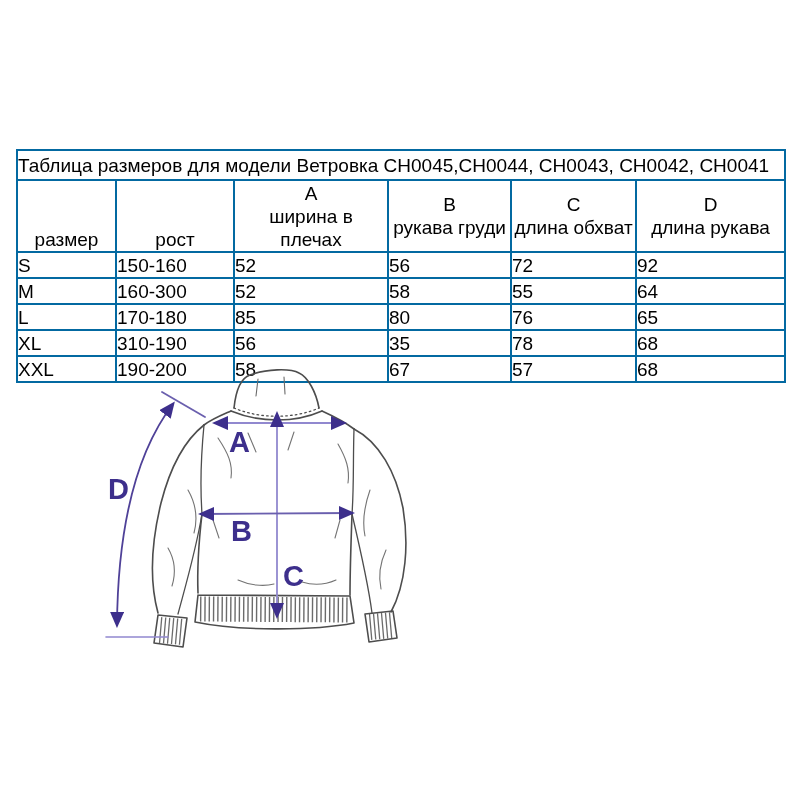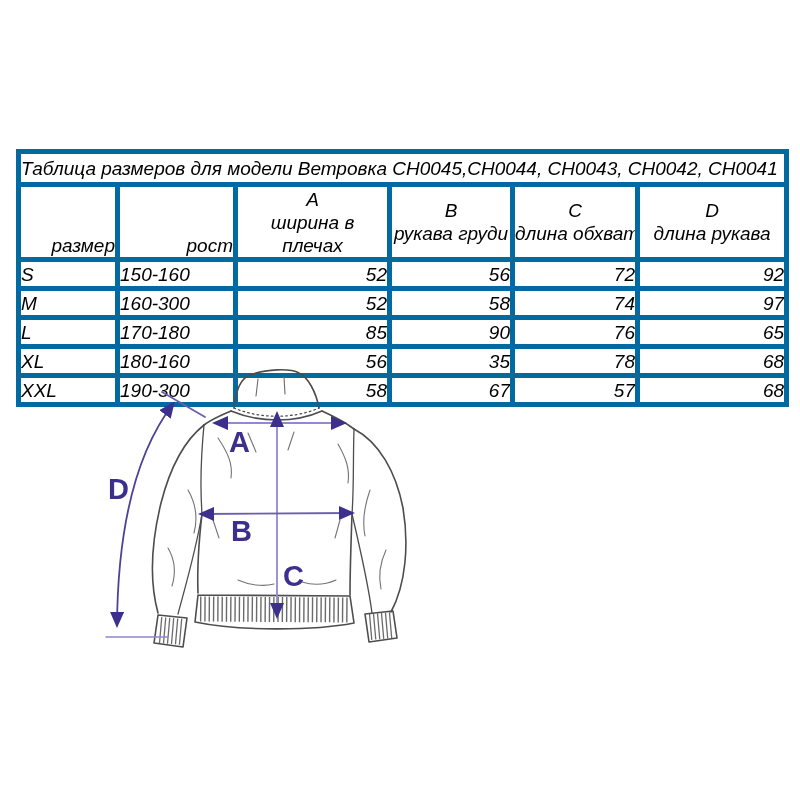--- a/index.html
+++ b/index.html
@@ -6,31 +6,31 @@
   .sheet{
     position:relative;width:800px;height:800px;background:#ffffff;
     font-family:"Liberation Sans",sans-serif;color:#000;overflow:hidden;
   }
   
   .size-table-wrap{position:absolute;left:16px;top:149px;}
   table.size-table{
     border-collapse:collapse;table-layout:fixed;width:768px;
     font-size:19px;line-height:23px;
   }
-  table.size-table td{border:5px solid #0369a1;padding:0;overflow:hidden;font-style:italic;}
+  table.size-table td{border:2px solid #0369a1;padding:0;overflow:hidden;}
   td.title-cell{height:28px;padding-left:7px;text-align:left;vertical-align:middle;}
   td.hdr{height:70px;}
-  td.hdr-left{vertical-align:bottom;text-align:right;padding:0 0 3px 5px;margin-left:44px;}
+  td.hdr-left{vertical-align:bottom;text-align:center;padding:0 0 3px 5px;margin-left:44px;}
   td.hdr-mid{vertical-align:middle;text-align:center;}
   .hdr-letter{display:block;text-align:center;}
   .hdr-label{display:block;text-align:center;margin:0 auto;}
   .hdr-label.wrap{max-width:102px;text-align:center;}
   .hdr-label.nowrap{white-space:nowrap;}
   td.cell-text{height:24px;text-align:left;padding-left:5px;vertical-align:middle;}
-  td.cell-num{height:24px;text-align:right;padding-right:5px;vertical-align:middle;}
+  td.cell-num{height:24px;text-align:left;padding-right:5px;vertical-align:middle;}
   
   .diagram{position:absolute;left:88px;top:368px;width:400px;height:312px;}
   .diagram svg{display:block;}
   .measure-letter{
     font-family:"Liberation Sans",sans-serif;font-weight:bold;font-size:29px;
   }
 </style>
 </head>
 <body>
 
@@ -76,42 +76,42 @@
           <td class="cell-num">52</td>
           <td class="cell-num">56</td>
           <td class="cell-num">72</td>
           <td class="cell-num">92</td>
         </tr>
         <tr>
           <td class="cell-text">M</td>
           <td class="cell-text">160-300</td>
           <td class="cell-num">52</td>
           <td class="cell-num">58</td>
-          <td class="cell-num">74</td>
-          <td class="cell-num">97</td>
+          <td class="cell-num">55</td>
+          <td class="cell-num">64</td>
         </tr>
         <tr>
           <td class="cell-text">L</td>
           <td class="cell-text">170-180</td>
           <td class="cell-num">85</td>
-          <td class="cell-num">90</td>
+          <td class="cell-num">80</td>
           <td class="cell-num">76</td>
           <td class="cell-num">65</td>
         </tr>
         <tr>
           <td class="cell-text">XL</td>
-          <td class="cell-text">180-160</td>
+          <td class="cell-text">310-190</td>
           <td class="cell-num">56</td>
           <td class="cell-num">35</td>
           <td class="cell-num">78</td>
           <td class="cell-num">68</td>
         </tr>
         <tr>
           <td class="cell-text">XXL</td>
-          <td class="cell-text">190-300</td>
+          <td class="cell-text">190-200</td>
           <td class="cell-num">58</td>
           <td class="cell-num">67</td>
           <td class="cell-num">57</td>
           <td class="cell-num">68</td>
         </tr>
       </tbody>
     </table>
   </div>
 
   <div class="diagram">

